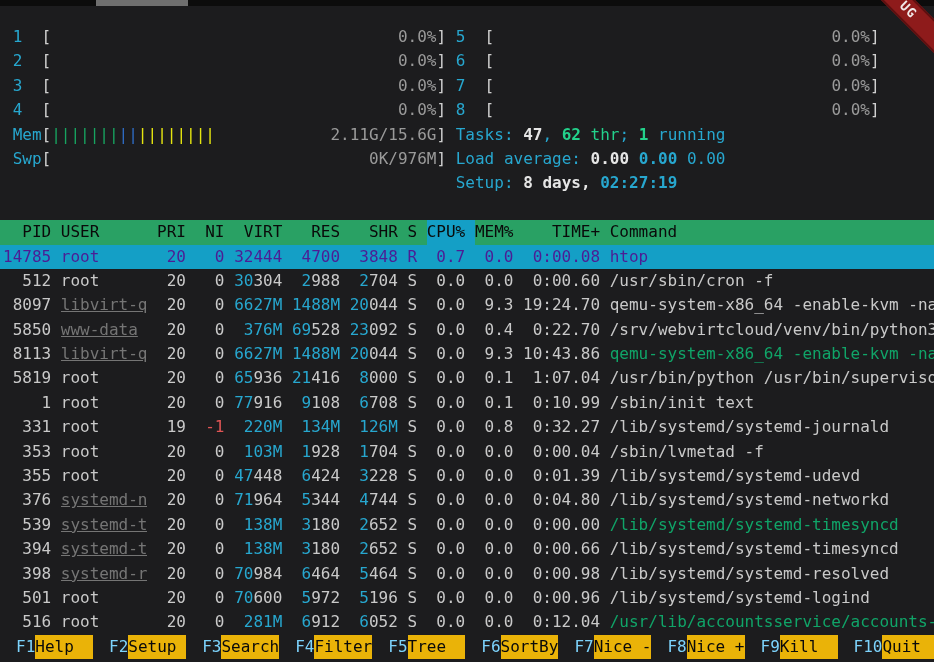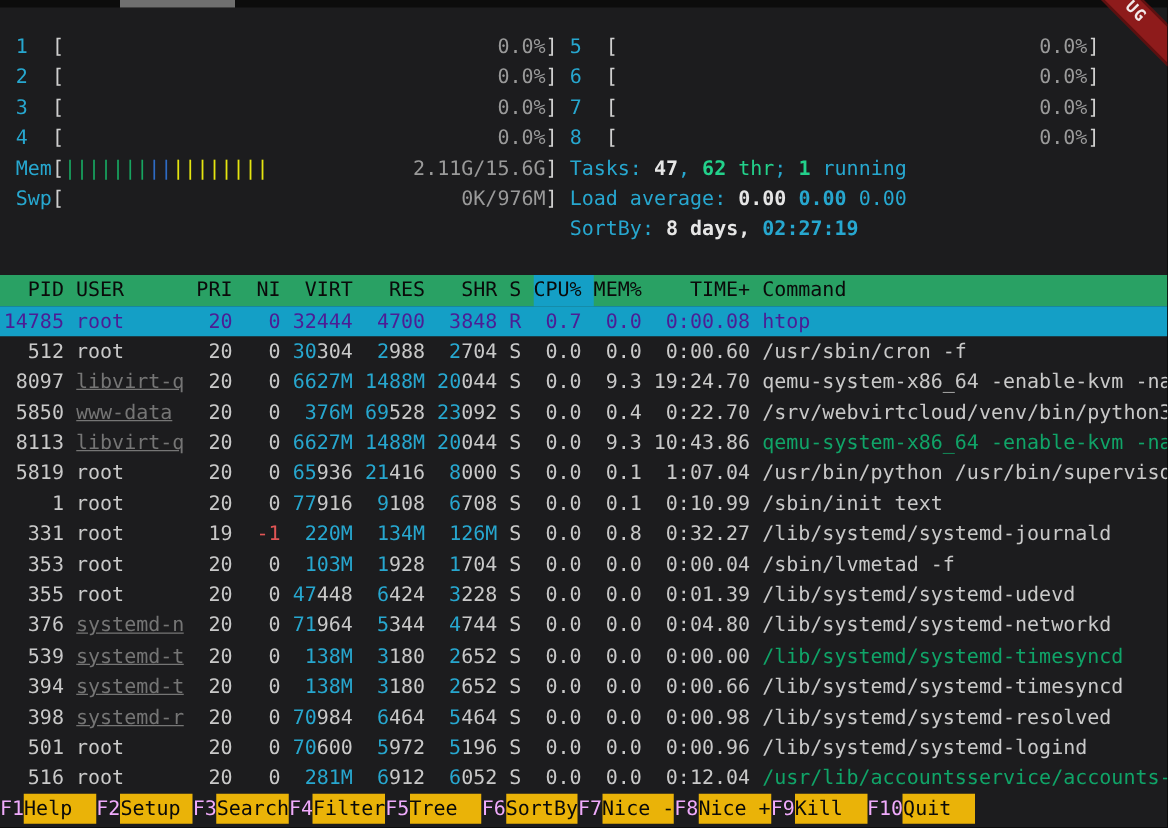--- a/index.html
+++ b/index.html
@@ -43,40 +43,40 @@
   .hi{color:#27a7cf;}
   .lo{color:#c9c9c9;}
   .c-user.dim{color:#757575;text-decoration:underline;}
   .c-ni.red{color:#e05555;}
   .c-cmd.green{color:#10a468;}
   .prow.sel{background:#149fc6;}
   .prow.sel span{color:#4c1d95;}
   
   .fbar{padding-left:0;}
   .fk{display:inline-flex;}
-  .fk-num{color:#f0abfc;}
+  .fk-num{color:#7dd3fc;margin-left:16px;}
   .fk-label{display:inline-block;width:6ch;background:#eab308;color:#0a0a0a;}
   .fk-fill{flex:1;background:#149fc6;}
 </style>
 </head>
 <body>
 
 <div class="screen">
   <div class="topstrip">
     <div class="toptab"></div>
   </div>
   <div class="ribbon">UG</div>
   <div class="term" id="term">
       <div class="line"><span class="half half-l"><span class="cap">1</span><span class="brk">[</span><span class="minner" style="width: 40ch;"><span class="pipes"></span><span class="mval">0.0%</span></span><span class="brk">]</span></span><span class="half half-r"><span class="cap">5</span><span class="brk">[</span><span class="minner" style="width: 39ch;"><span class="pipes"></span><span class="mval">0.0%</span></span><span class="brk">]</span></span></div>
       <div class="line"><span class="half half-l"><span class="cap">2</span><span class="brk">[</span><span class="minner" style="width: 40ch;"><span class="pipes"></span><span class="mval">0.0%</span></span><span class="brk">]</span></span><span class="half half-r"><span class="cap">6</span><span class="brk">[</span><span class="minner" style="width: 39ch;"><span class="pipes"></span><span class="mval">0.0%</span></span><span class="brk">]</span></span></div>
       <div class="line"><span class="half half-l"><span class="cap">3</span><span class="brk">[</span><span class="minner" style="width: 40ch;"><span class="pipes"></span><span class="mval">0.0%</span></span><span class="brk">]</span></span><span class="half half-r"><span class="cap">7</span><span class="brk">[</span><span class="minner" style="width: 39ch;"><span class="pipes"></span><span class="mval">0.0%</span></span><span class="brk">]</span></span></div>
       <div class="line"><span class="half half-l"><span class="cap">4</span><span class="brk">[</span><span class="minner" style="width: 40ch;"><span class="pipes"></span><span class="mval">0.0%</span></span><span class="brk">]</span></span><span class="half half-r"><span class="cap">8</span><span class="brk">[</span><span class="minner" style="width: 39ch;"><span class="pipes"></span><span class="mval">0.0%</span></span><span class="brk">]</span></span></div>
       <div class="line"><span class="half half-l"><span class="cap">Mem</span><span class="brk">[</span><span class="minner" style="width: 40ch;"><span class="pipes"><span class="pg">|||||||</span><span class="pb">||</span><span class="py">||||||||</span></span><span class="mval">2.11G/15.6G</span></span><span class="brk">]</span></span><span class="half half-r"><span class="t-c">Tasks: </span><span class="t-wb">47</span><span class="t-c">, </span><span class="t-gb">62</span><span class="t-g"> thr</span><span class="t-c">; </span><span class="t-gb">1</span><span class="t-c"> running</span></span></div>
       <div class="line"><span class="half half-l"><span class="cap">Swp</span><span class="brk">[</span><span class="minner" style="width: 40ch;"><span class="pipes"></span><span class="mval">0K/976M</span></span><span class="brk">]</span></span><span class="half half-r"><span class="t-c">Load average: </span><span class="t-wb">0.00 </span><span class="t-cb">0.00 </span><span class="t-c">0.00</span></span></div>
-      <div class="line"><span class="sp45 half-l"></span><span class="half half-r"><span class="t-c">SortBy: </span><span class="t-wb">8 days, </span><span class="t-cb">02:27:19</span></span></div>
+      <div class="line"><span class="sp45 half-l"></span><span class="half half-r"><span class="t-c">Setup: </span><span class="t-wb">8 days, </span><span class="t-cb">02:27:19</span></span></div>
       <div class="line"></div>
       <div class="line phead"><span class="c-pid">PID</span><span class="c-user">USER</span><span class="c-pri">PRI</span><span class="c-ni">NI</span><span class="c-virt">VIRT</span><span class="c-res">RES</span><span class="c-shr">SHR</span><span class="c-s">S</span><span class="c-cpu">CPU%</span><span class="c-mem">MEM%</span><span class="c-time">TIME+</span><span class="c-cmd">Command</span></div>
       <div class="line prow sel"><span class="c-pid">14785</span><span class="c-user">root</span><span class="c-pri">20</span><span class="c-ni">0</span><span class="c-virt"><span class="hi">32</span><span class="lo">444</span></span><span class="c-res"><span class="hi">4</span><span class="lo">700</span></span><span class="c-shr"><span class="hi">3</span><span class="lo">848</span></span><span class="c-s">R</span><span class="c-cpu">0.7</span><span class="c-mem">0.0</span><span class="c-time">0:00.08</span><span class="c-cmd">htop</span></div>
       <div class="line prow"><span class="c-pid">512</span><span class="c-user">root</span><span class="c-pri">20</span><span class="c-ni">0</span><span class="c-virt"><span class="hi">30</span><span class="lo">304</span></span><span class="c-res"><span class="hi">2</span><span class="lo">988</span></span><span class="c-shr"><span class="hi">2</span><span class="lo">704</span></span><span class="c-s">S</span><span class="c-cpu">0.0</span><span class="c-mem">0.0</span><span class="c-time">0:00.60</span><span class="c-cmd">/usr/sbin/cron -f</span></div>
       <div class="line prow"><span class="c-pid">8097</span><span class="c-user dim">libvirt-q</span><span class="c-pri">20</span><span class="c-ni">0</span><span class="c-virt"><span class="hi">6627M</span><span class="lo"></span></span><span class="c-res"><span class="hi">1488M</span><span class="lo"></span></span><span class="c-shr"><span class="hi">20</span><span class="lo">044</span></span><span class="c-s">S</span><span class="c-cpu">0.0</span><span class="c-mem">9.3</span><span class="c-time">19:24.70</span><span class="c-cmd">qemu-system-x86_64 -enable-kvm -na</span></div>
       <div class="line prow"><span class="c-pid">5850</span><span class="c-user dim">www-data</span><span class="c-pri">20</span><span class="c-ni">0</span><span class="c-virt"><span class="hi">376M</span><span class="lo"></span></span><span class="c-res"><span class="hi">69</span><span class="lo">528</span></span><span class="c-shr"><span class="hi">23</span><span class="lo">092</span></span><span class="c-s">S</span><span class="c-cpu">0.0</span><span class="c-mem">0.4</span><span class="c-time">0:22.70</span><span class="c-cmd">/srv/webvirtcloud/venv/bin/python3</span></div>
       <div class="line prow"><span class="c-pid">8113</span><span class="c-user dim">libvirt-q</span><span class="c-pri">20</span><span class="c-ni">0</span><span class="c-virt"><span class="hi">6627M</span><span class="lo"></span></span><span class="c-res"><span class="hi">1488M</span><span class="lo"></span></span><span class="c-shr"><span class="hi">20</span><span class="lo">044</span></span><span class="c-s">S</span><span class="c-cpu">0.0</span><span class="c-mem">9.3</span><span class="c-time">10:43.86</span><span class="c-cmd green">qemu-system-x86_64 -enable-kvm -na</span></div>
       <div class="line prow"><span class="c-pid">5819</span><span class="c-user">root</span><span class="c-pri">20</span><span class="c-ni">0</span><span class="c-virt"><span class="hi">65</span><span class="lo">936</span></span><span class="c-res"><span class="hi">21</span><span class="lo">416</span></span><span class="c-shr"><span class="hi">8</span><span class="lo">000</span></span><span class="c-s">S</span><span class="c-cpu">0.0</span><span class="c-mem">0.1</span><span class="c-time">1:07.04</span><span class="c-cmd">/usr/bin/python /usr/bin/superviso</span></div>
       <div class="line prow"><span class="c-pid">1</span><span class="c-user">root</span><span class="c-pri">20</span><span class="c-ni">0</span><span class="c-virt"><span class="hi">77</span><span class="lo">916</span></span><span class="c-res"><span class="hi">9</span><span class="lo">108</span></span><span class="c-shr"><span class="hi">6</span><span class="lo">708</span></span><span class="c-s">S</span><span class="c-cpu">0.0</span><span class="c-mem">0.1</span><span class="c-time">0:10.99</span><span class="c-cmd">/sbin/init text</span></div>
       <div class="line prow"><span class="c-pid">331</span><span class="c-user">root</span><span class="c-pri">19</span><span class="c-ni red">-1</span><span class="c-virt"><span class="hi">220M</span><span class="lo"></span></span><span class="c-res"><span class="hi">134M</span><span class="lo"></span></span><span class="c-shr"><span class="hi">126M</span><span class="lo"></span></span><span class="c-s">S</span><span class="c-cpu">0.0</span><span class="c-mem">0.8</span><span class="c-time">0:32.27</span><span class="c-cmd">/lib/systemd/systemd-journald</span></div>

